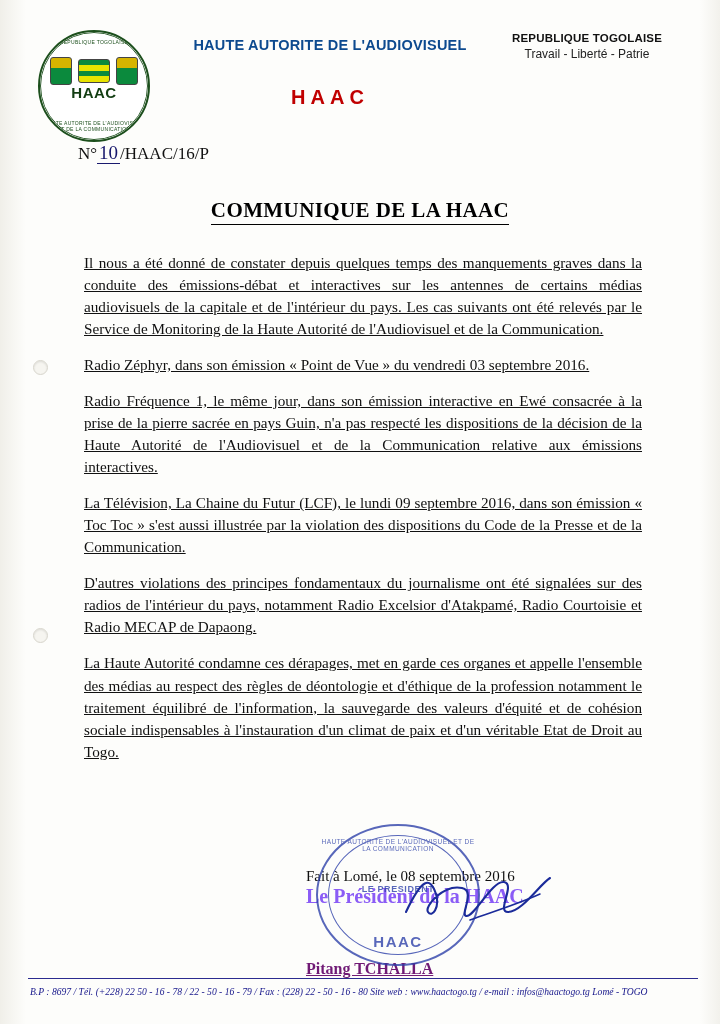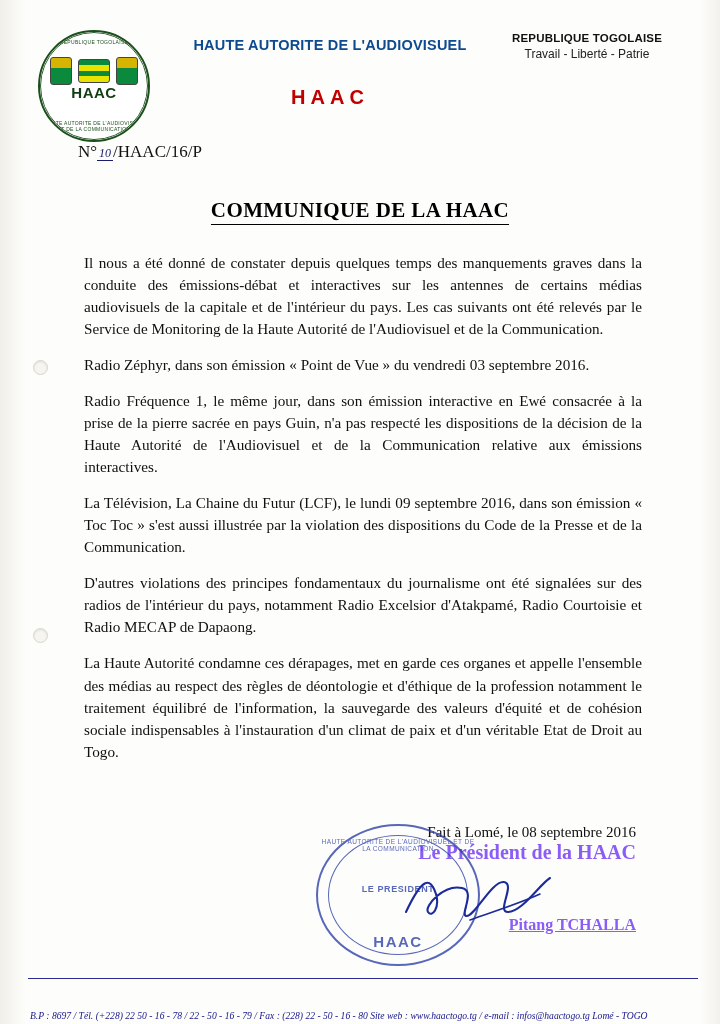--- a/index.html
+++ b/index.html
@@ -172,22 +172,21 @@
   .refline {
     position: absolute;
     left: 78px;
     top: 142px;
     font-size: 17px;
     font-family: "Liberation Serif", serif;
     color: #111;
   }
   .refline .num {
     font-family: "Liberation Serif", serif;
-    font-style: italic;
-    font-size: 12px;
+    font-size: 19px;
     border-bottom: 1.5px solid #1a1a6e;
     padding: 0 2px;
     color: #15156b;
   }
 
   
   .doc-title {
     position: absolute;
     top: 198px;
     left: 0;
@@ -203,54 +202,55 @@
     border-bottom: 1.6px solid #000;
     padding-bottom: 2px;
   }
 
   
   .body-text {
     position: absolute;
     left: 84px;
     right: 78px;
     top: 252px;
+    text-decoration: underline;
   }
   .body-text p {
     margin: 0 0 14px 0;
     font-size: 15.2px;
     line-height: 1.45;
     text-align: justify;
     text-justify: inter-word;
     color: #101010;
   }
   .body-text p.first { text-indent: 0; }
 
   
   .sign-block {
     position: absolute;
     right: 84px;
-    top: 824px;
+    top: 868px;
     width: 330px;
-    text-align: right;
+    text-align: left;
   }
   .sign-block .place {
     font-size: 15px;
     color: #101010;
   }
   .sign-block .role {
     font-weight: bold;
     font-size: 20px;
     margin-top: 0;
     color: #8b5cf6;
   }
   .sign-block .name {
     font-weight: bold;
     font-size: 16px;
     margin-top: 52px;
-    color: #8b5cf6;
+    color: #701a75;
     text-decoration: underline;
   }
   .signature {
     position: absolute;
     right: 150px;
     top: 868px;
     width: 170px;
     height: 60px;
     pointer-events: none;
   }
@@ -312,21 +312,20 @@
   .footer {
     position: absolute;
     left: 30px;
     right: 22px;
     top: 986px;
     font-family: "Liberation Serif", serif;
     font-style: italic;
     font-size: 9.6px;
     color: #15158a;
     white-space: nowrap;
-    margin-top: 24px;
   }
 </style>
 </head>
 <body>
 
 <div class="page">
 
   <div class="scan-edge-left"></div>
   <div class="scan-edge-right"></div>
   <div class="punch p1"></div>

